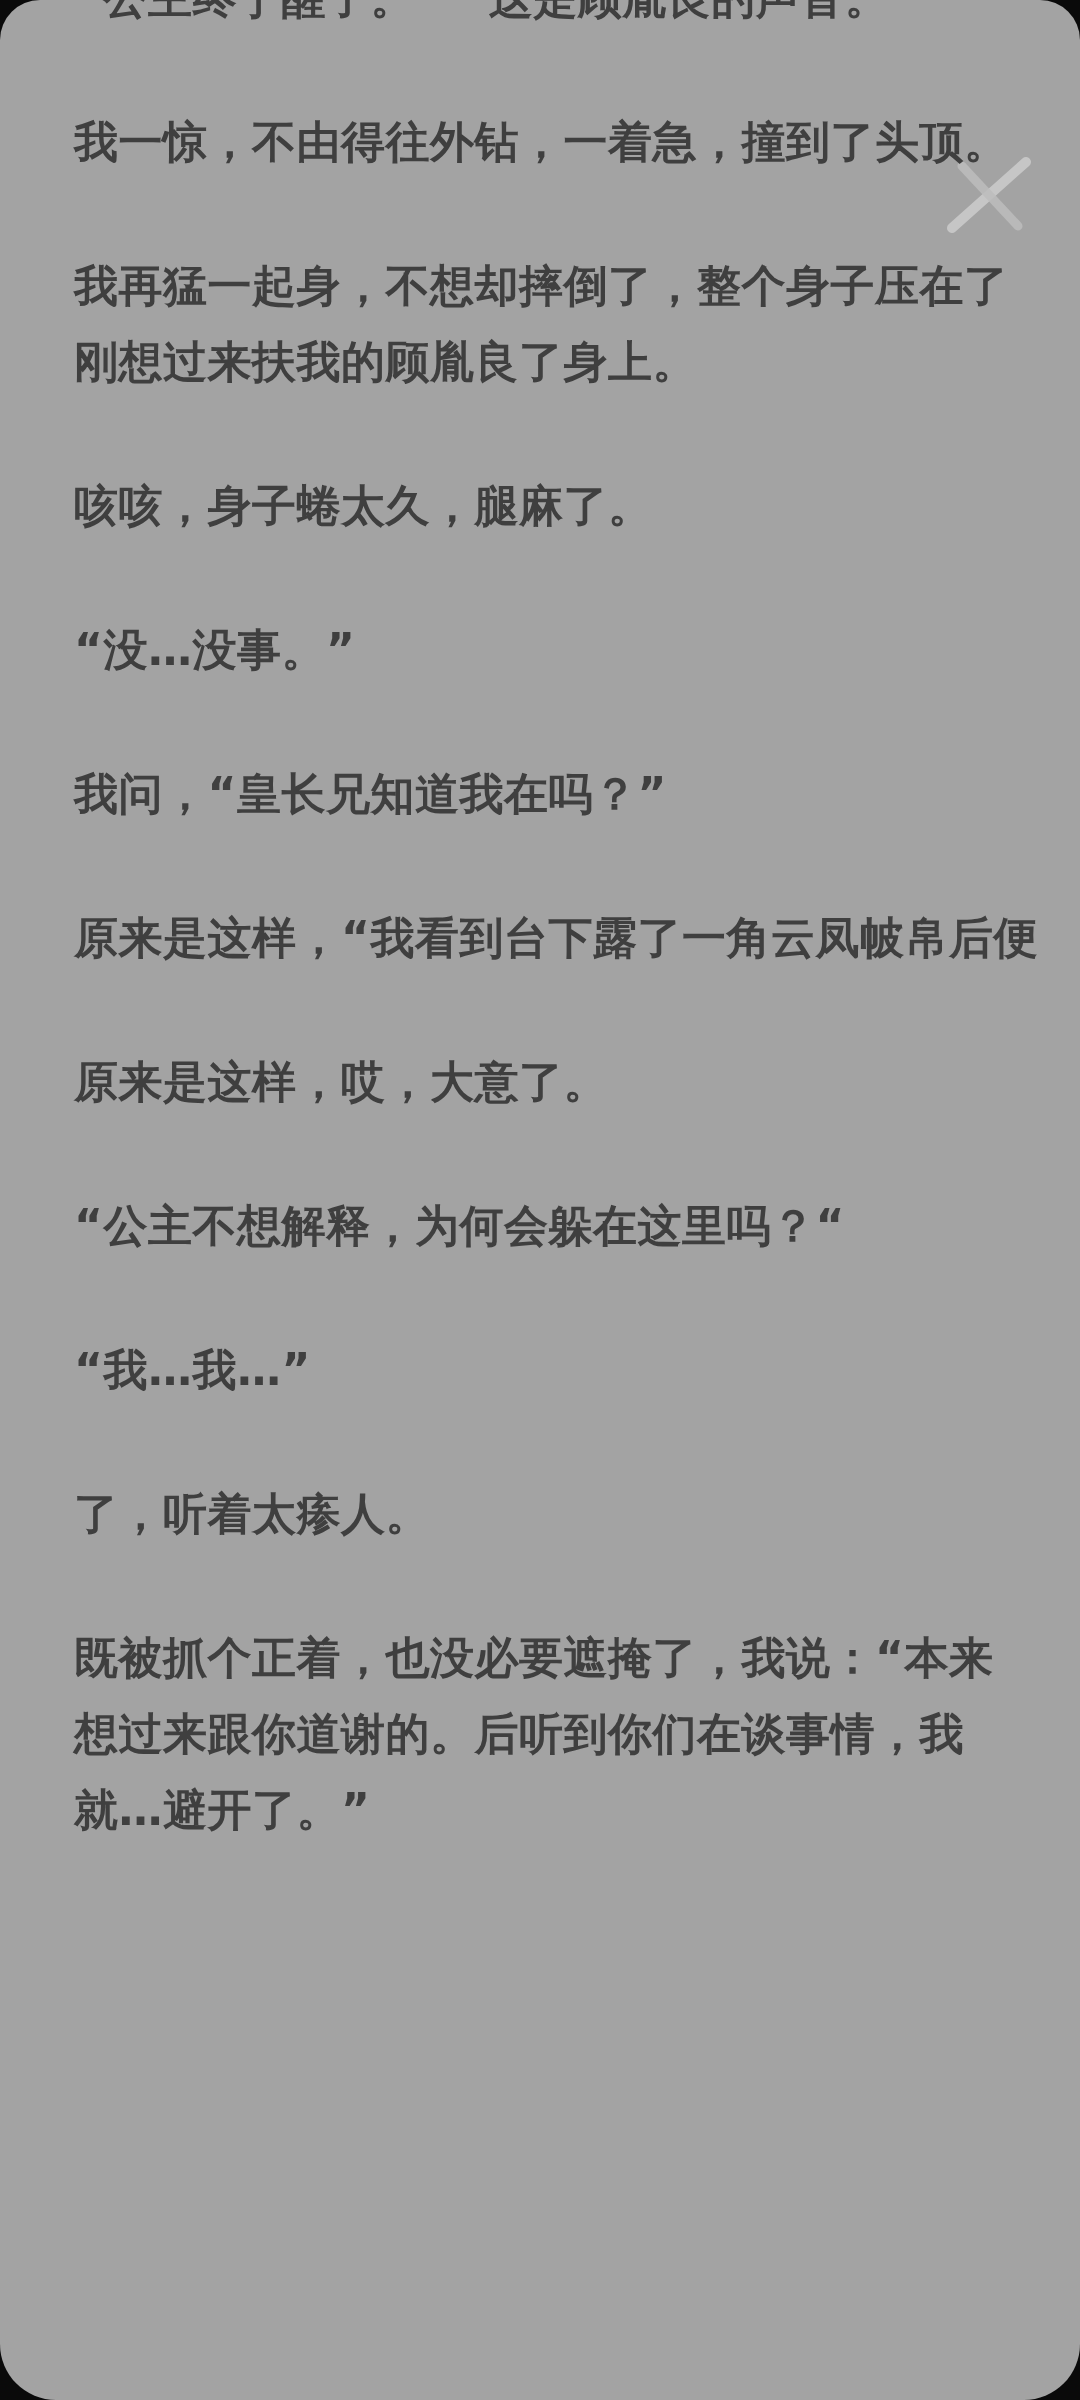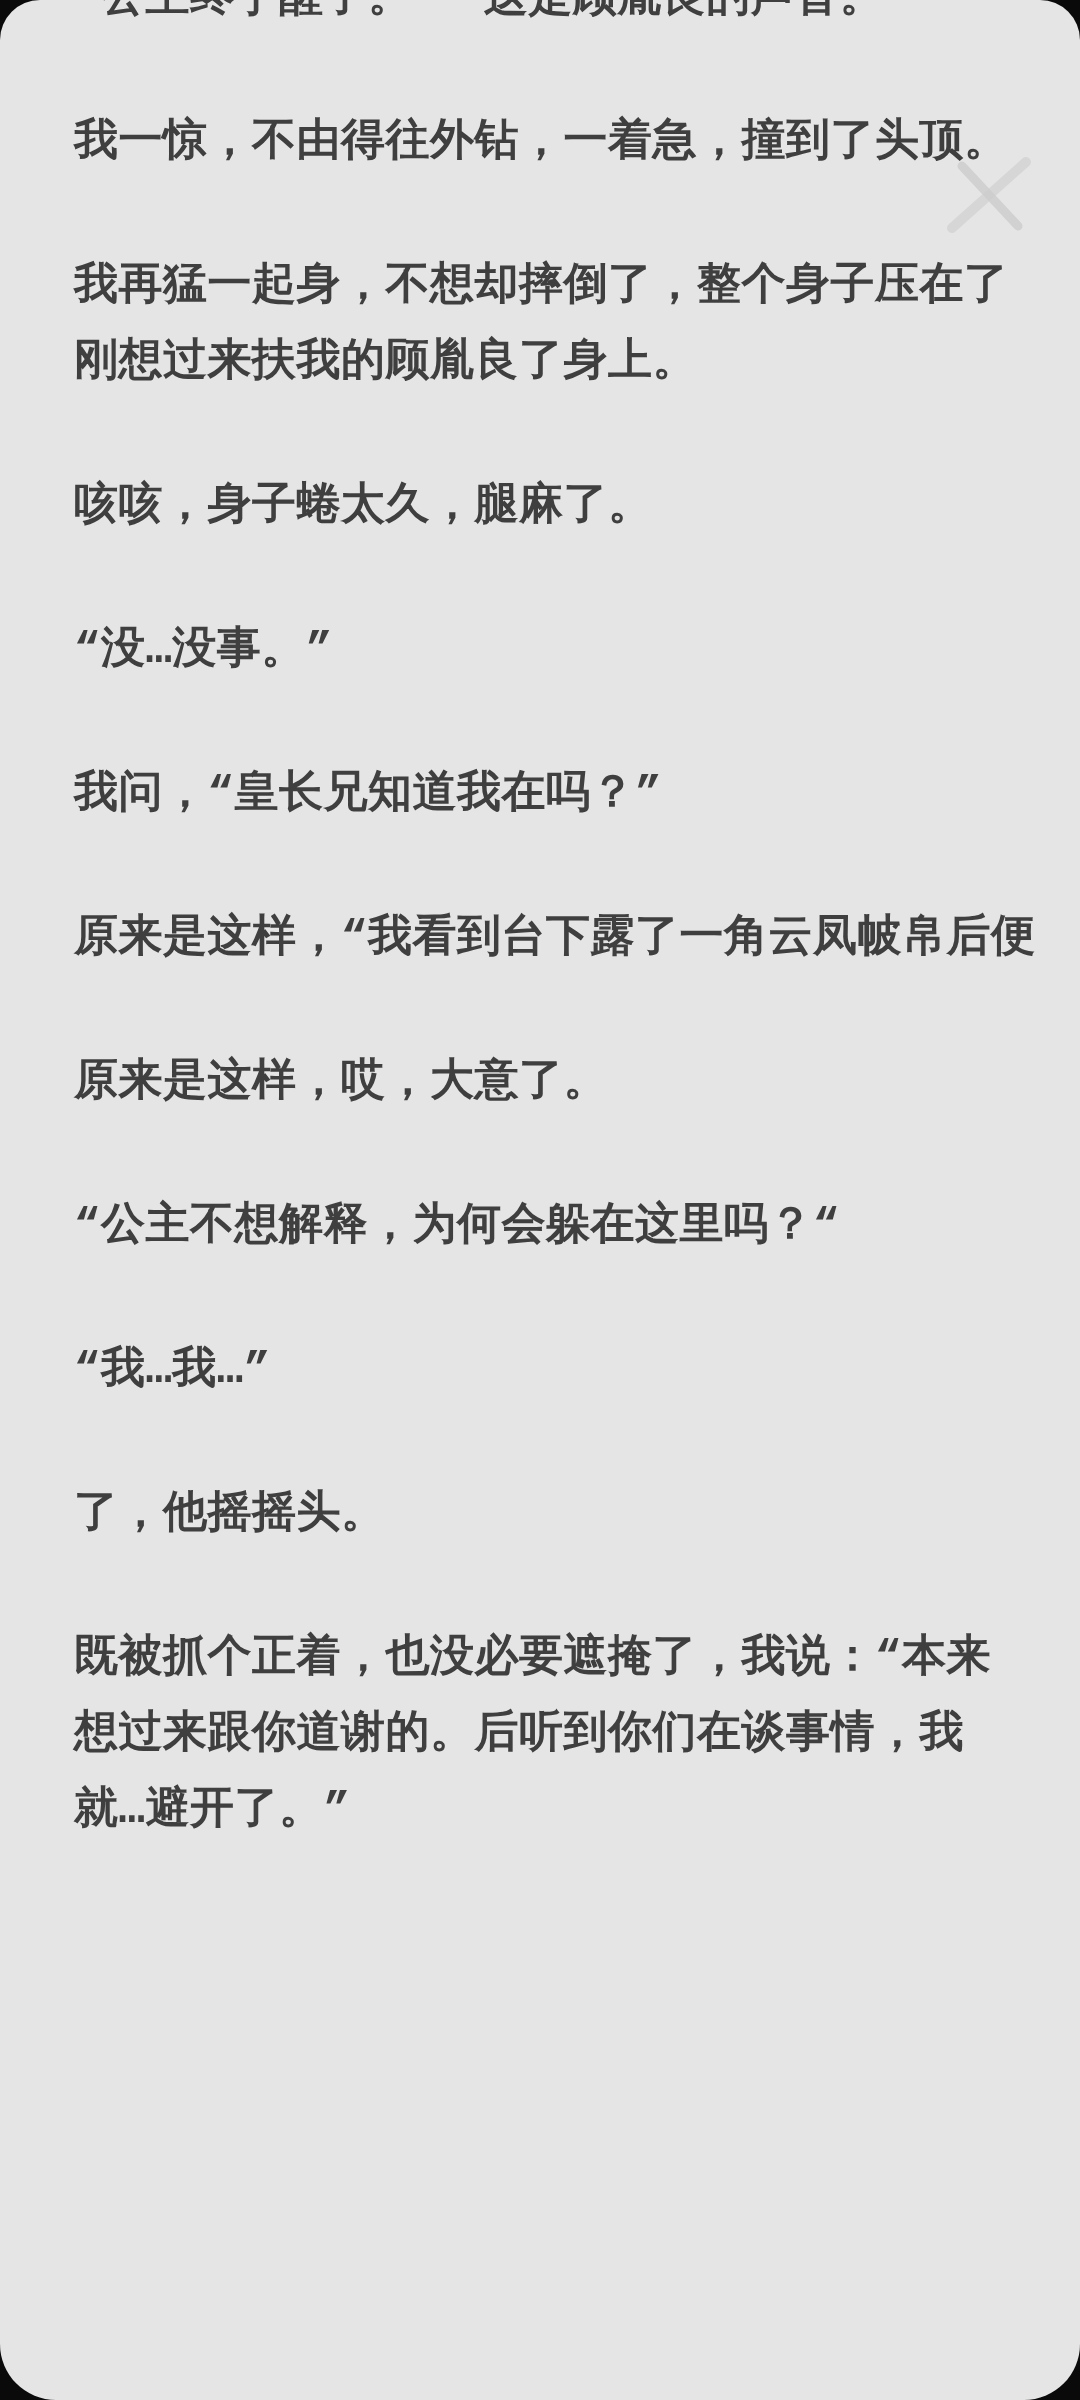--- a/index.html
+++ b/index.html
@@ -10,24 +10,23 @@
     width: 1080px;
     height: 2400px;
     background: #0a0a0a;
     position: relative;
     overflow: hidden;
     font-family: "DejaVu Sans", sans-serif;
   }
   .card {
     position: absolute;
     inset: 0;
-    background: #e5e5e5;
+    background: #a3a3a3;
     border-radius: 40px 40px 56px 56px;
     overflow: hidden;
-    font-family: Liberation Mono, monospace;
   }
   .content {
     position: absolute;
     left: 74px;
     right: 66px;
     top: 0;
     color: #3f3f3f;
     font-size: 44px;
     font-weight: 600;
     line-height: 76px;
@@ -91,21 +90,21 @@
       <p class="para">
         <span class="line">原来是这样，哎，大意了。</span>
       </p>
       <p class="para">
         <span class="line">“公主不想解释，为何会躲在这里吗？“</span>
       </p>
       <p class="para">
         <span class="line">“我…我…”</span>
       </p>
       <p class="para">
-        <span class="line">了，他摇摇头。</span>
+        <span class="line">了，听着太瘆人。</span>
       </p>
       <p class="para">
         <span class="line">既被抓个正着，也没必要遮掩了，我说：“本来</span>
         <span class="line">想过来跟你道谢的。后听到你们在谈事情，我</span>
         <span class="line">就…避开了。”</span>
       </p>
     </div>
 
 </div>
 

